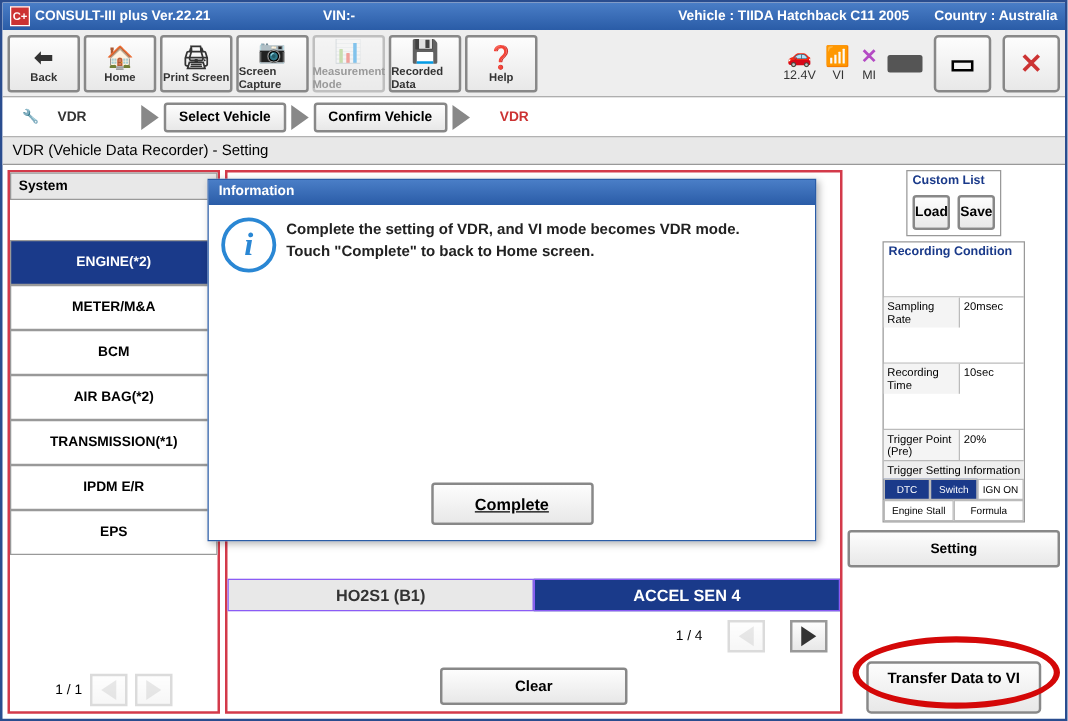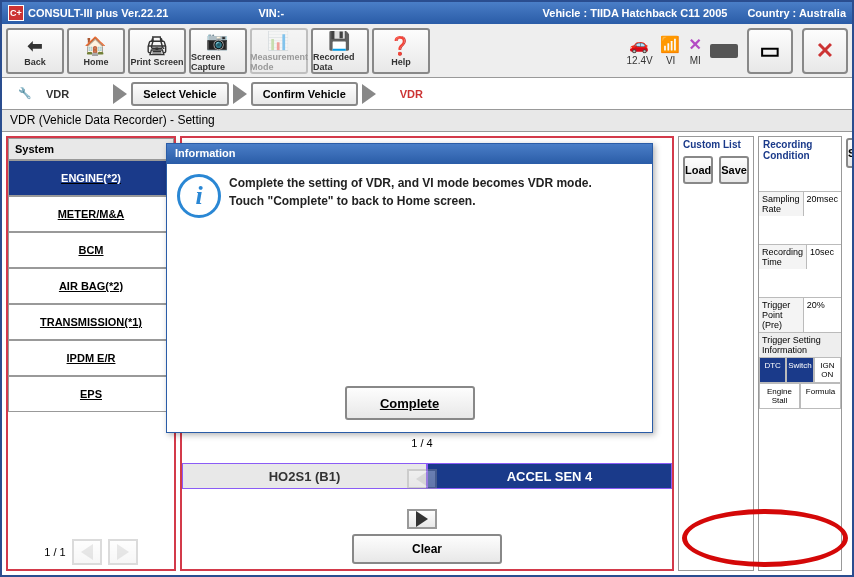--- a/index.html
+++ b/index.html
@@ -37,42 +37,42 @@
   .bc-btn { padding:4px 10px; border:2px solid #888; border-radius:3px; background:linear-gradient(#fdfdfd,#e8e8e8); font-size:11px; font-weight:bold; cursor:pointer; }
   .bc-current { color:#c33; font-weight:bold; margin-left:20px; }
   
   
   .page-title { background:#e8e8e8; border-bottom:1px solid #999; font-size:12px; padding:3px 8px; height:22px; }
   
   
   .main { display:flex; height: calc(577px - 22px - 54px - 32px - 22px - 4px); padding: 4px; gap:4px; position:relative; }
   
   
-  .system-panel { width: 170px; border:2px solid #d33a4a; display:flex; flex-direction:column; }
+  .system-panel { width: 170px; border:2px solid #d33a4a; display:flex; flex-direction:column;gap:32px; }
   .system-header { background:#e8e8e8; border:1px solid #999; font-size:11px; font-weight:bold; padding:4px 6px; }
-  .system-list { flex:1; display:flex; flex-direction:column;text-decoration:underline; }
+  .system-list { flex:1; display:flex; flex-direction:column; }
   .system-item { height:36px; border:1px solid #999; display:flex; align-items:center; justify-content:center; font-size:11px; font-weight:bold; background:#fff; cursor:pointer; }
   .system-item.selected { background:#1a3a8a; color:#fff; }
   .system-pager { height:34px; display:flex; align-items:center; justify-content:center; gap:6px; font-size:11px; }
   .pager-btn { width:30px; height:26px; border:2px solid #999; background:linear-gradient(#fdfdfd,#e8e8e8); display:flex; align-items:center; justify-content:center; cursor:pointer; }
   .pager-btn.disabled { opacity:0.35; }
   
   
   .center-panel { flex:1; display:flex; flex-direction:column; border:2px solid #d33a4a; padding:0; position:relative; }
   .center-top { flex:1; }
   .center-grid { display:flex; }
   .grid-cell { flex:1; height:26px; font-size:13px; font-weight:bold; display:flex; align-items:center; justify-content:center; border:1px solid #8b5cf6; }
   .grid-cell.left { background:#e8e8e8; color:#333; }
   .grid-cell.right { background:#1a3a8a; color:#fff; }
-  .center-pager { height:40px; display:flex; align-items:center; justify-content:flex-end; gap:20px; padding-right:10px; font-size:11px;flex-direction:column; }
+  .center-pager { height:40px; display:flex; align-items:center; justify-content:flex-end; gap:20px; padding-right:10px; font-size:11px; }
   .center-clear-row { height:40px; display:flex; align-items:center; justify-content:center; padding:4px 0; }
   .clear-btn { width:150px; height:30px; border:2px solid #888; border-radius:3px; background:linear-gradient(#fdfdfd,#e8e8e8); font-size:12px; font-weight:bold; cursor:pointer; }
   
   
-  .right-panel { width:170px; display:flex; flex-direction:row; gap:4px; }
+  .right-panel { width:170px; display:flex; flex-direction:column; gap:4px;align-items:center; }
   .box { border:1px solid #999; }
   .box-title { color:#1a3a8a; font-size:10px; font-weight:bold; padding:2px 4px; }
   .custom-list-btns { display:flex; gap:6px; padding:4px; }
   .cl-btn { flex:1; height:28px; border:2px solid #888; border-radius:3px; background:linear-gradient(#fdfdfd,#e8e8e8); font-size:11px; font-weight:bold; cursor:pointer; }
   .rc-row { display:flex; font-size:9px; border-top:1px solid #bbb;margin-top:28px; }
   .rc-row .k { flex:1.2; padding:2px 3px; border-right:1px solid #bbb; background:#f4f4f4; }
   .rc-row .v { flex:1; padding:2px 3px; }
   .rc-sub { font-size:9px; padding:2px 3px; background:#eee; border-top:1px solid #bbb; }
   .rc-btns { display:flex; }
   .rc-btns div { flex:1; font-size:8px; text-align:center; padding:3px 0; border:1px solid #bbb; }

